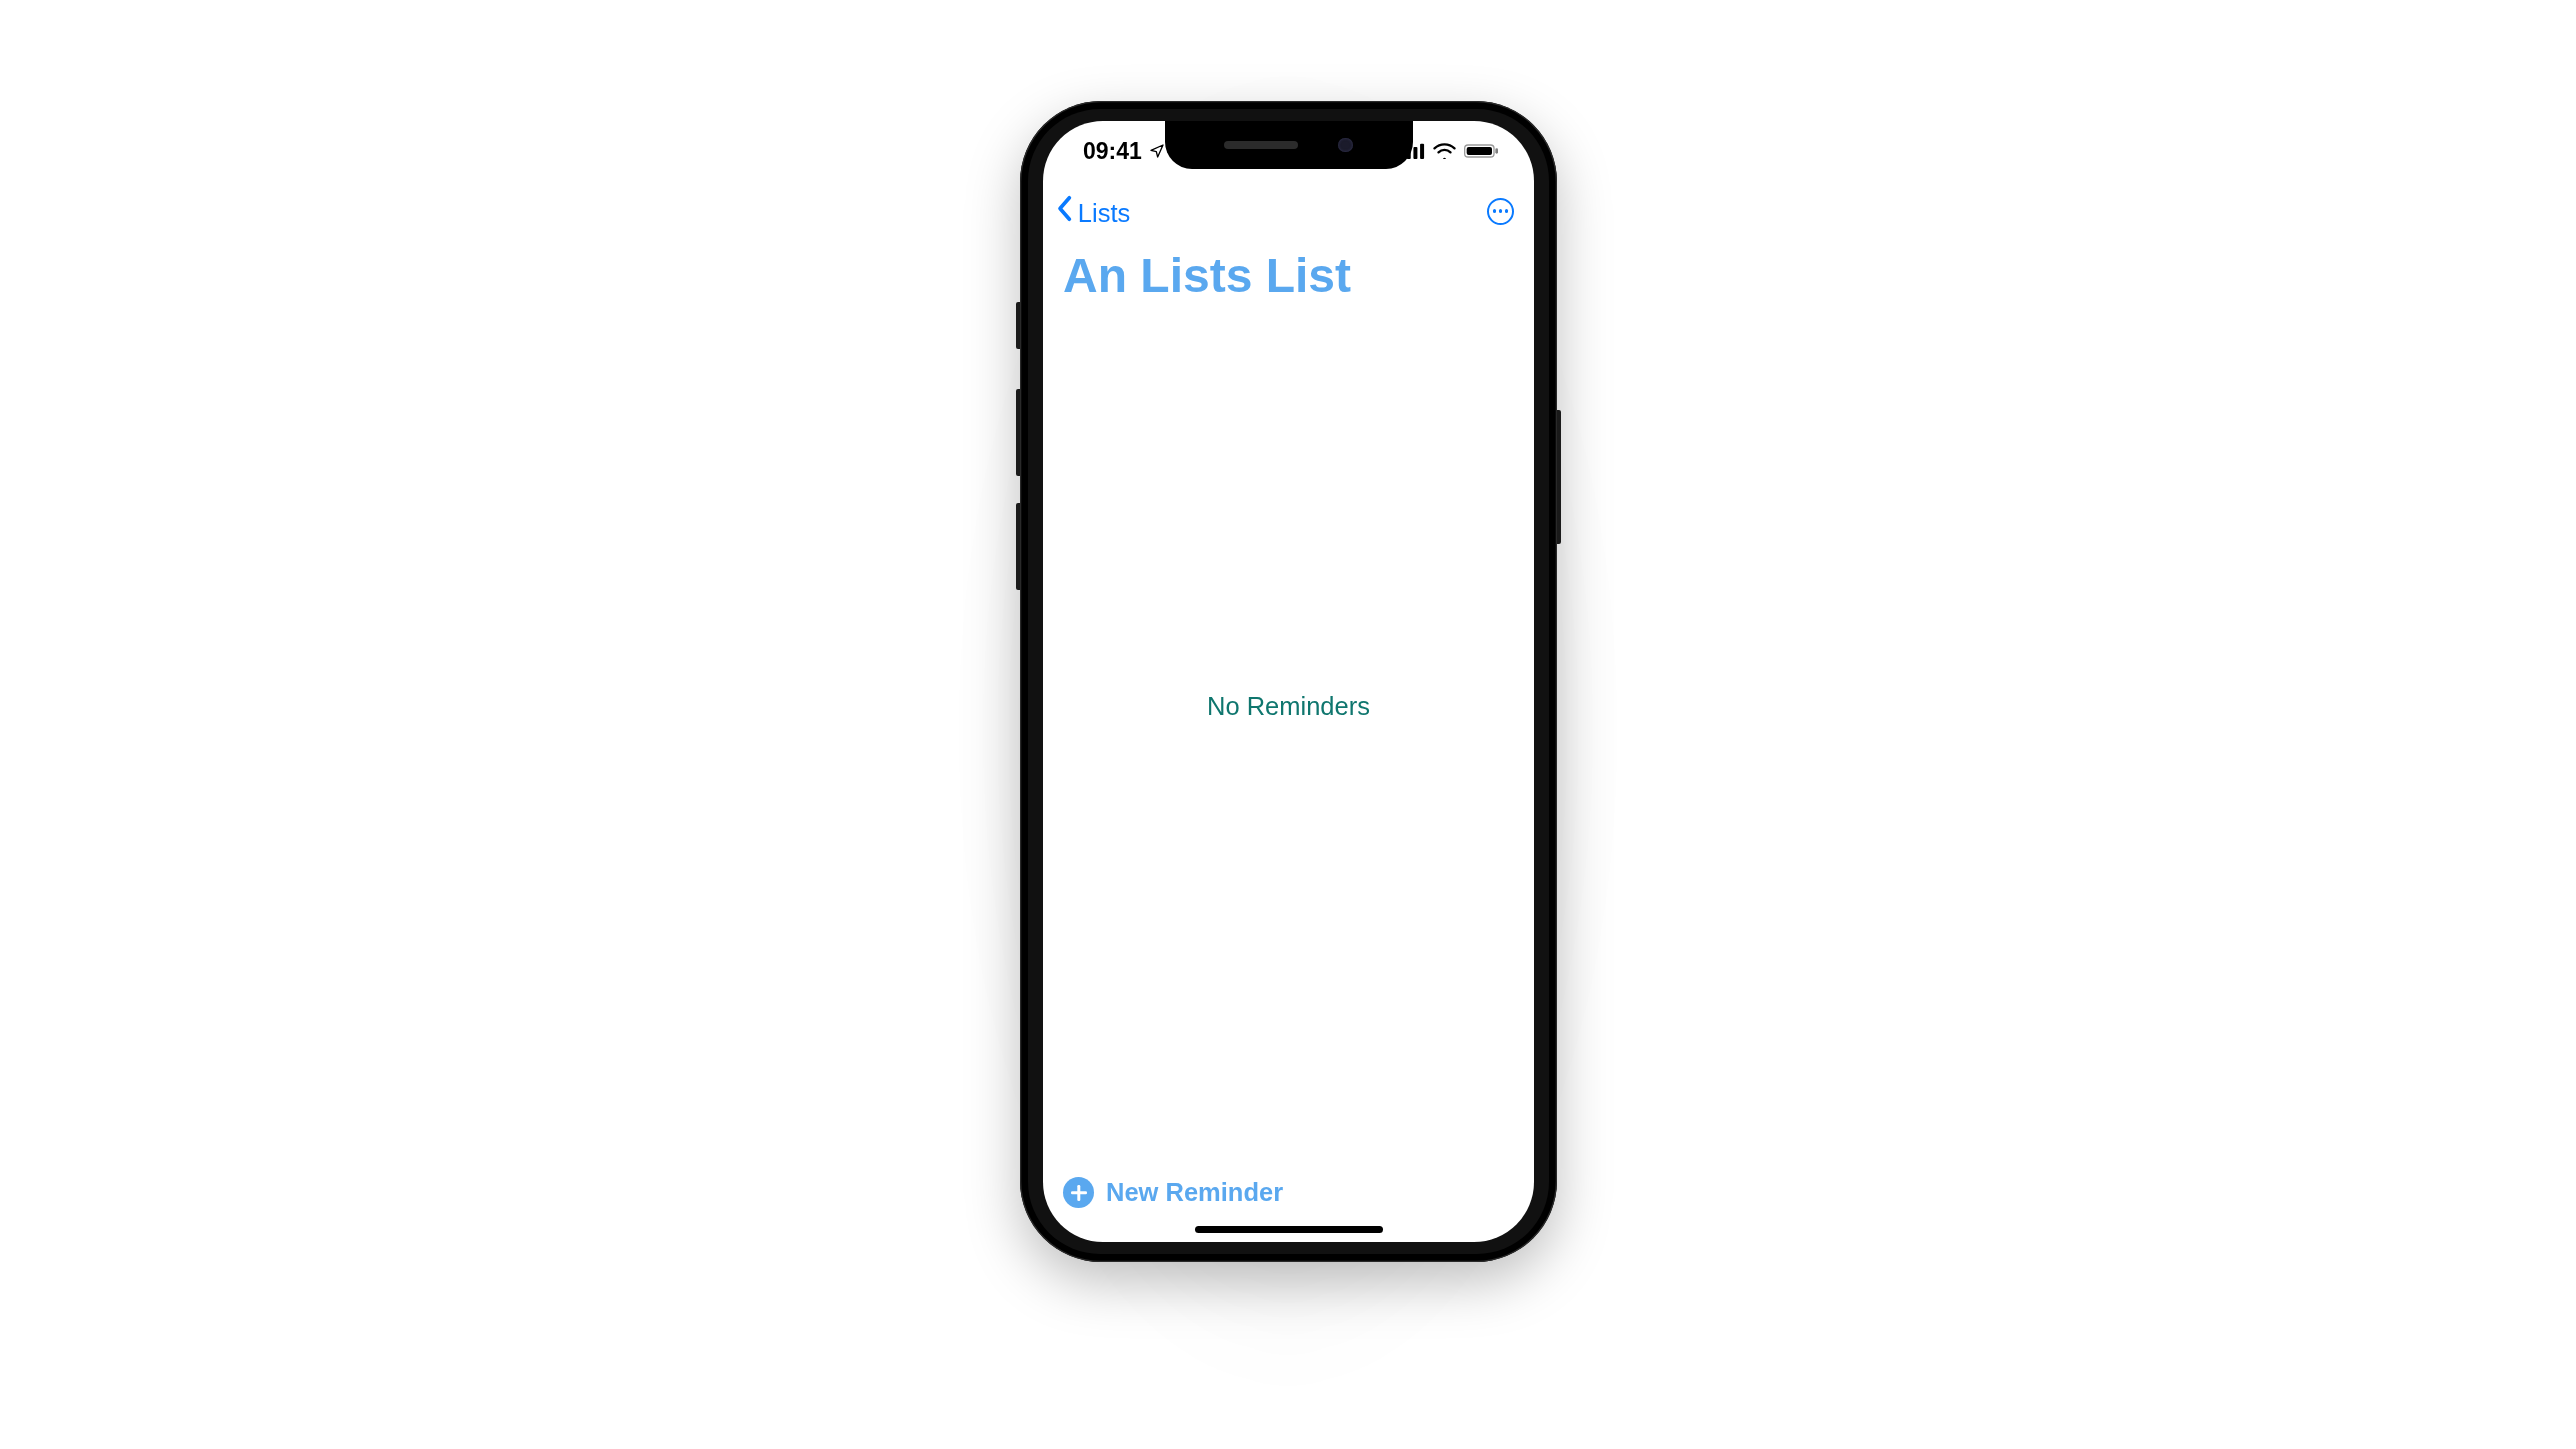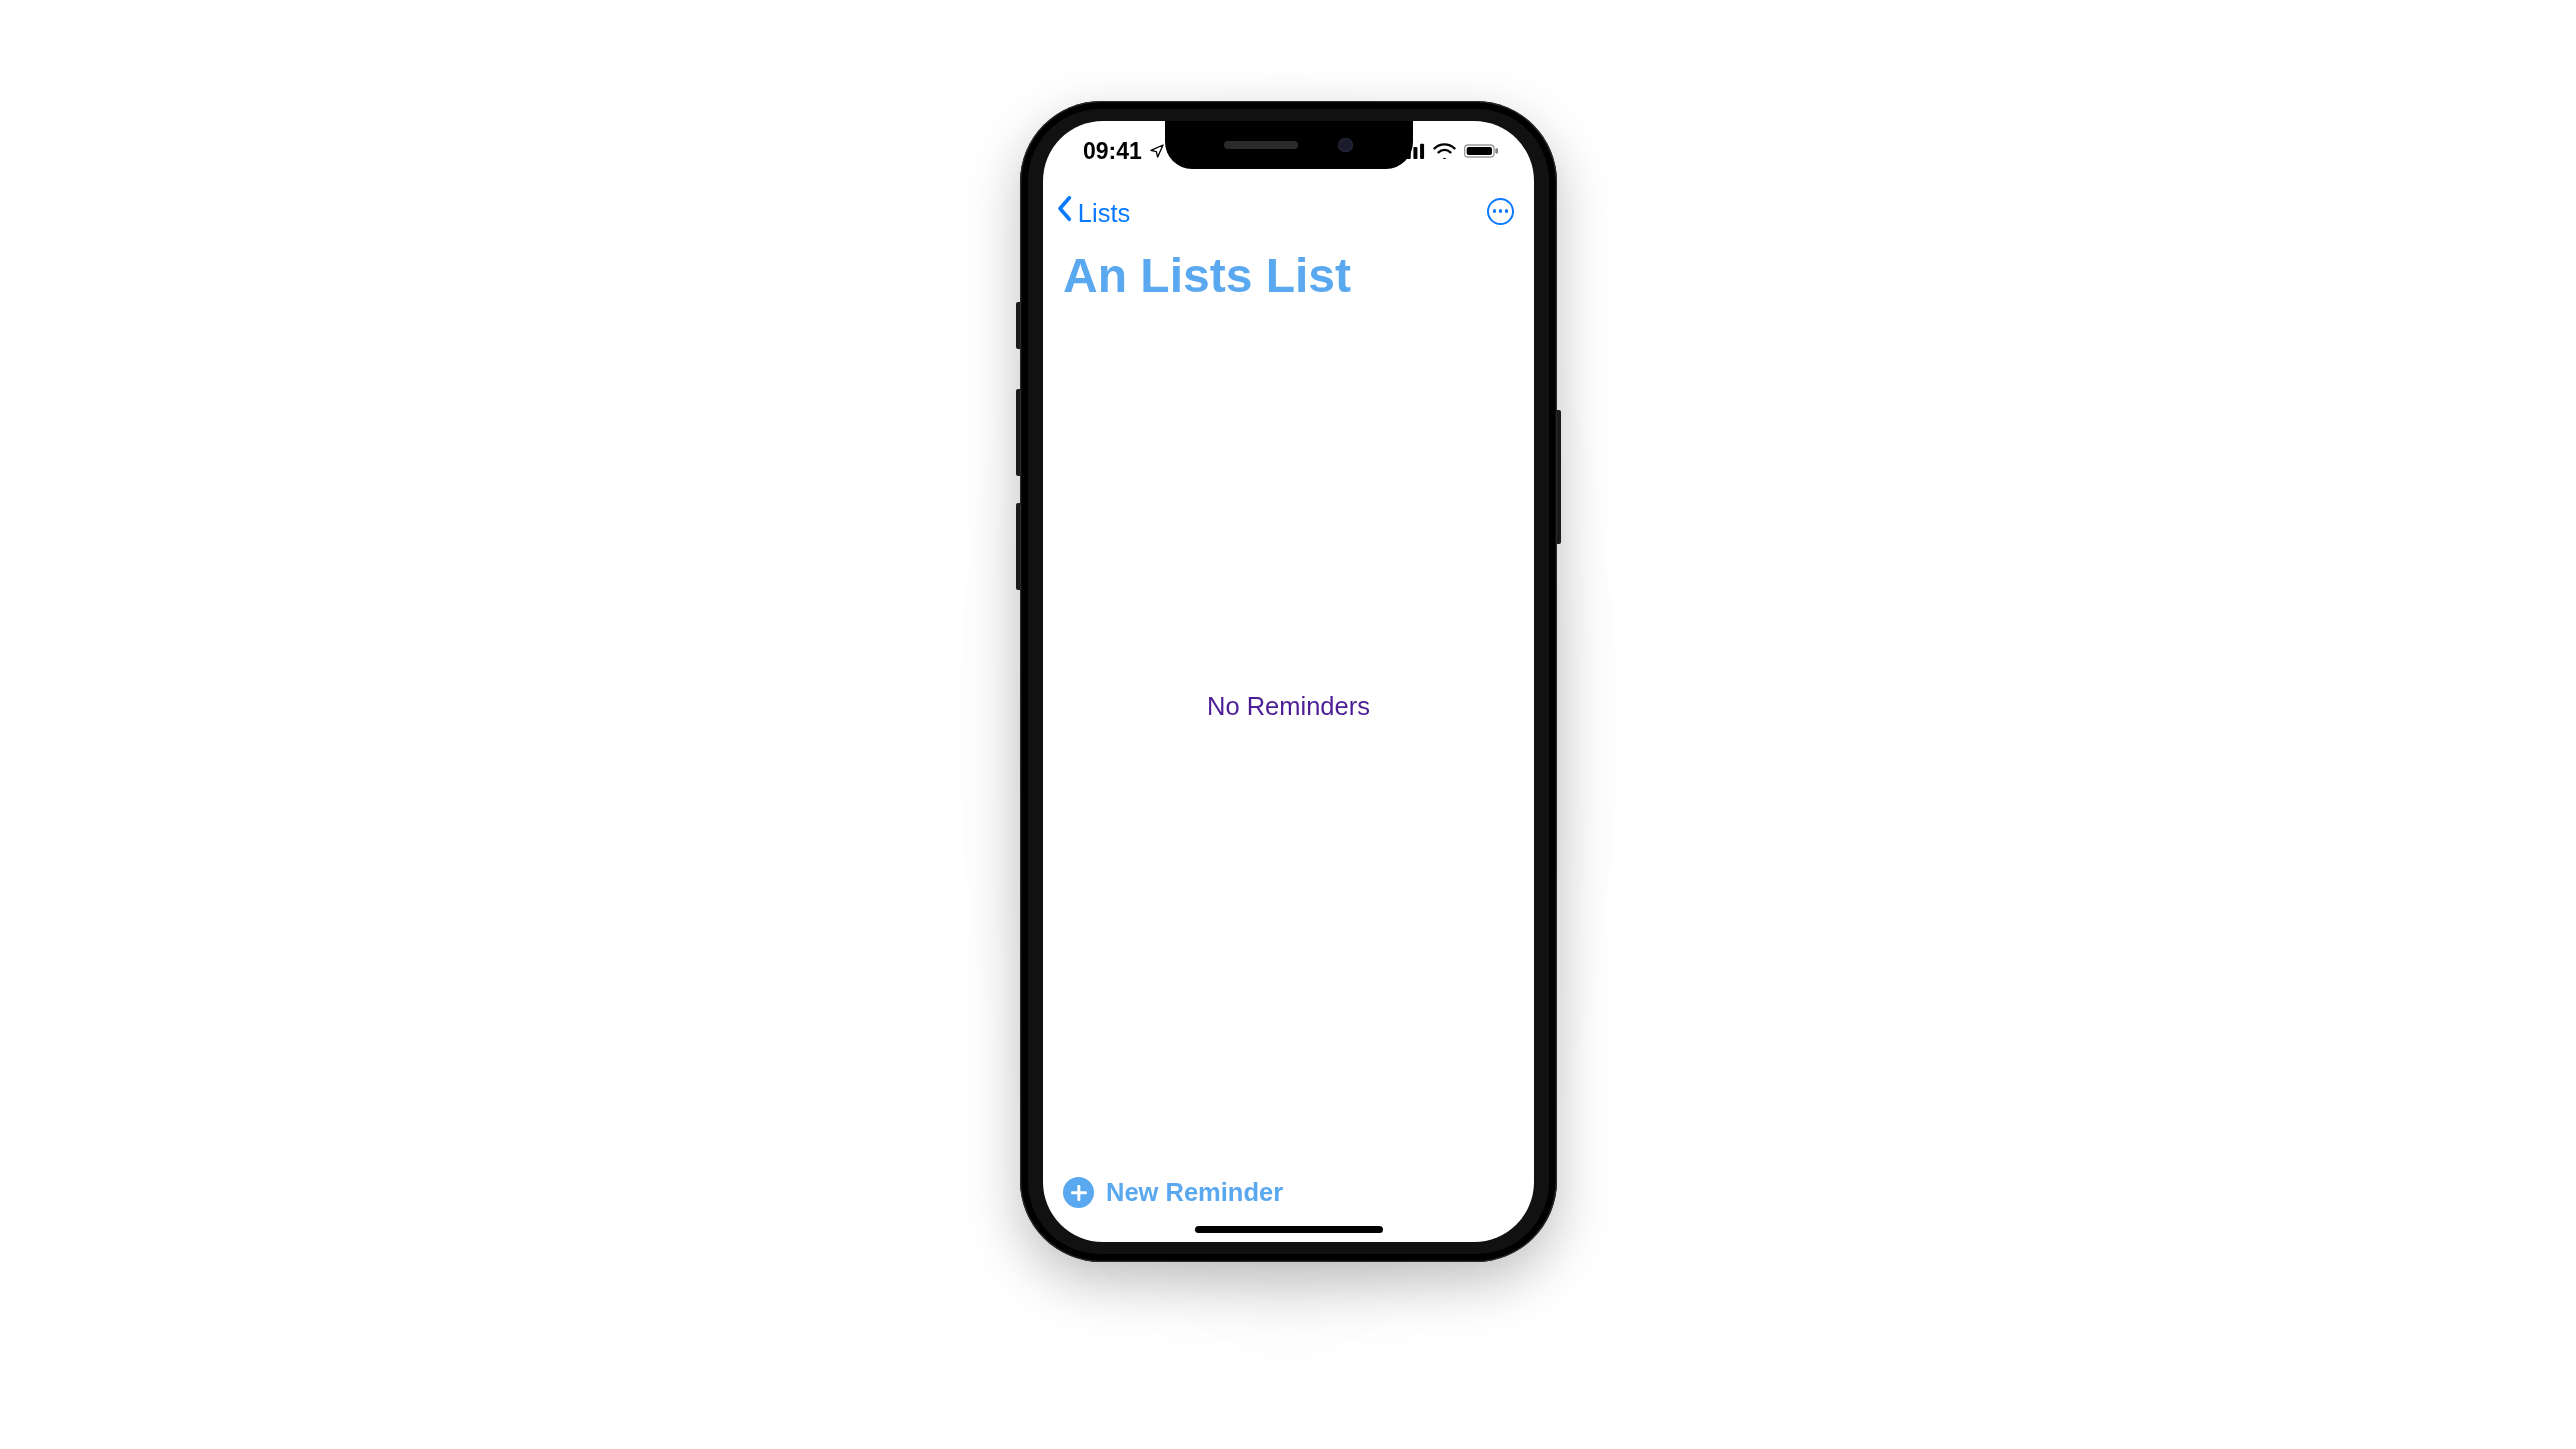--- a/index.html
+++ b/index.html
@@ -135,21 +135,21 @@
   }
 
   
   .content {
     flex: 1 1 auto;
     display:flex;
     align-items:center;
     justify-content:center;
   }
   .empty {
-    color: #4c1d95;
+    color: #0f766e;
     font-size: 25.5px;
     font-weight: 400;
     transform: translateY(-27px);
   }
 
   
   .bottombar {
     flex: 0 0 auto;
     padding: 13.4px 20px 34px 20px;
   }

